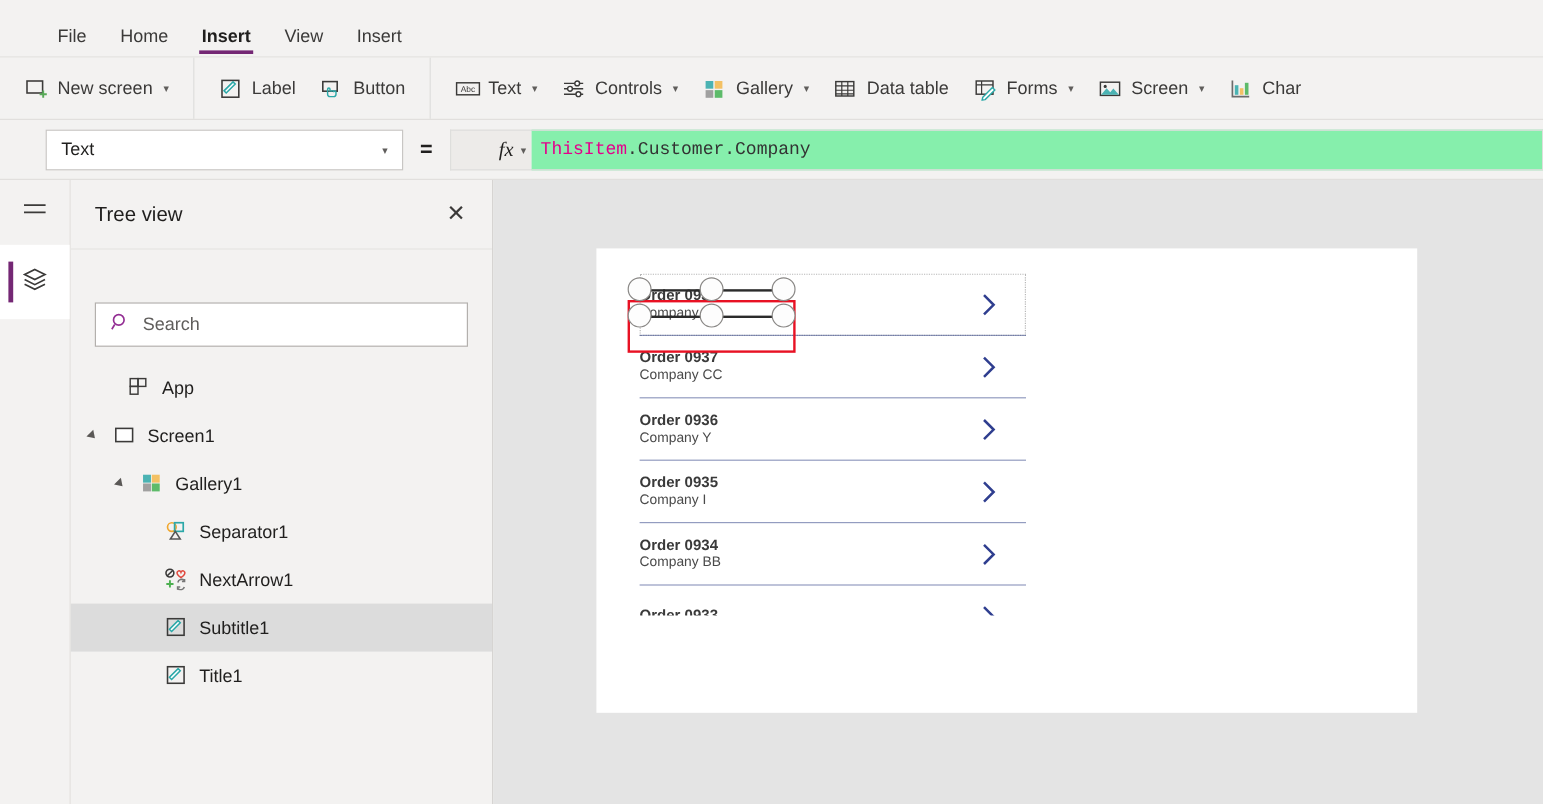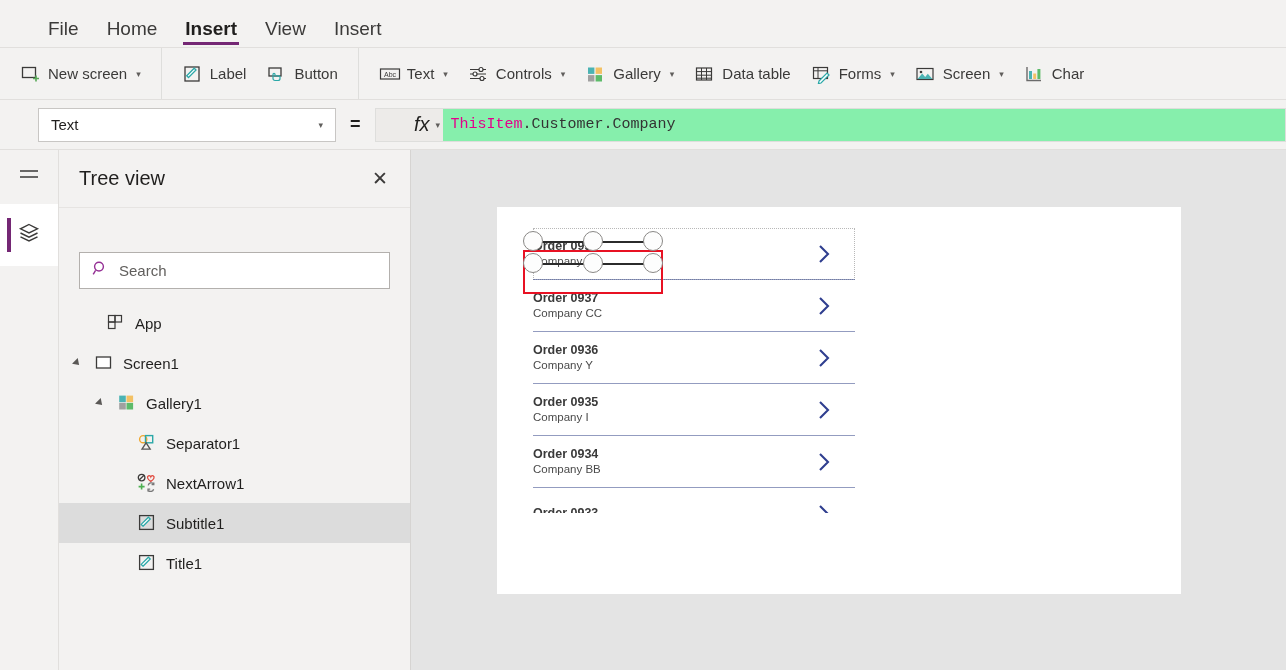--- a/index.html
+++ b/index.html
@@ -11,21 +11,21 @@
   }
   #app { position: relative; width: 1286px; height: 670px; background:#f3f2f1; }
 
   
   .menubar {
     position:absolute; left:0; top:0; width:1286px; height:48px;
     background:#f3f2f1; display:flex; align-items:flex-end;
     padding-left:34px; border-bottom:1px solid #e1dfdd;
   }
   .menu-tab {
-    font-size:19px; color:#3b3a39; padding:0 14px 9px 14px;
+    font-size:15px; color:#3b3a39; padding:0 14px 9px 14px;
     position:relative; cursor:pointer; line-height:1;
   }
   .menu-tab.active { color:#201f1e; font-weight:bold; }
   .menu-tab.active:after {
     content:""; position:absolute; left:12px; right:12px; bottom:2px;
     height:3px; background:#742774;
   }
 
   
   .ribbon {
@@ -55,22 +55,22 @@
     width:298px; height:34px; background:#fff; border:1px solid #c8c6c4;
     display:flex; align-items:center; justify-content:space-between;
     padding:0 12px; font-size:15px; color:#201f1e; cursor:pointer;
   }
   .eq { font-size:18px; color:#201f1e; font-weight:bold; margin:0 14px; }
   .fx-box {
     width:68px; height:34px; background:#edebe9; border:1px solid #dededc;
     border-right:none; display:flex; align-items:center; justify-content:center;
     gap:5px; cursor:pointer;
   }
-  .fx-txt { font-family:Liberation Sans, sans-serif; font-style:italic;
-            font-size:20px; color:#201f1e;margin-left:36px; }
+  .fx-txt { font-family:Liberation Serif, serif; font-style:italic;
+            font-size:17px; color:#201f1e;margin-left:36px; }
   .formula-input {
     flex:1; height:34px; background:#86efac; border:1px solid #dededc;
     border-left:none; display:flex; align-items:center; padding-left:8px;
     font-family:"Liberation Mono", monospace; font-size:15px; color:#333;
     overflow:hidden;
   }
   .fcode-accent { color:#e3008c; }
 
   
   .rail {
@@ -89,21 +89,21 @@
 
   
   .treepanel {
     position:absolute; left:59px; top:150px; width:352px; height:520px;
     background:#f3f2f1; border-right:1px solid #d6d4d2;
   }
   .tp-head {
     height:58px; display:flex; align-items:center; justify-content:space-between;
     padding:0 22px 0 20px; border-bottom:1px solid #e6e4e2;
   }
-  .tp-title { font-size:20px; color:#201f1e; }
+  .tp-title { font-size:17px; color:#201f1e; }
   .tp-close { font-size:19px; color:#3b3a39; cursor:pointer; line-height:1; }
   .tp-search-wrap { padding:12px 20px 14px 20px; }
   .tp-search {
     height:37px; background:#ffffff; border:1px solid #b3b0ad;
     display:flex; align-items:center; padding:0 12px; gap:10px; cursor:text;margin-top:32px;
   }
   .tp-search-ph { font-size:15px; color:#605e5c; }
 
   .tree-item {
     height:40px; display:flex; align-items:center; cursor:pointer;

